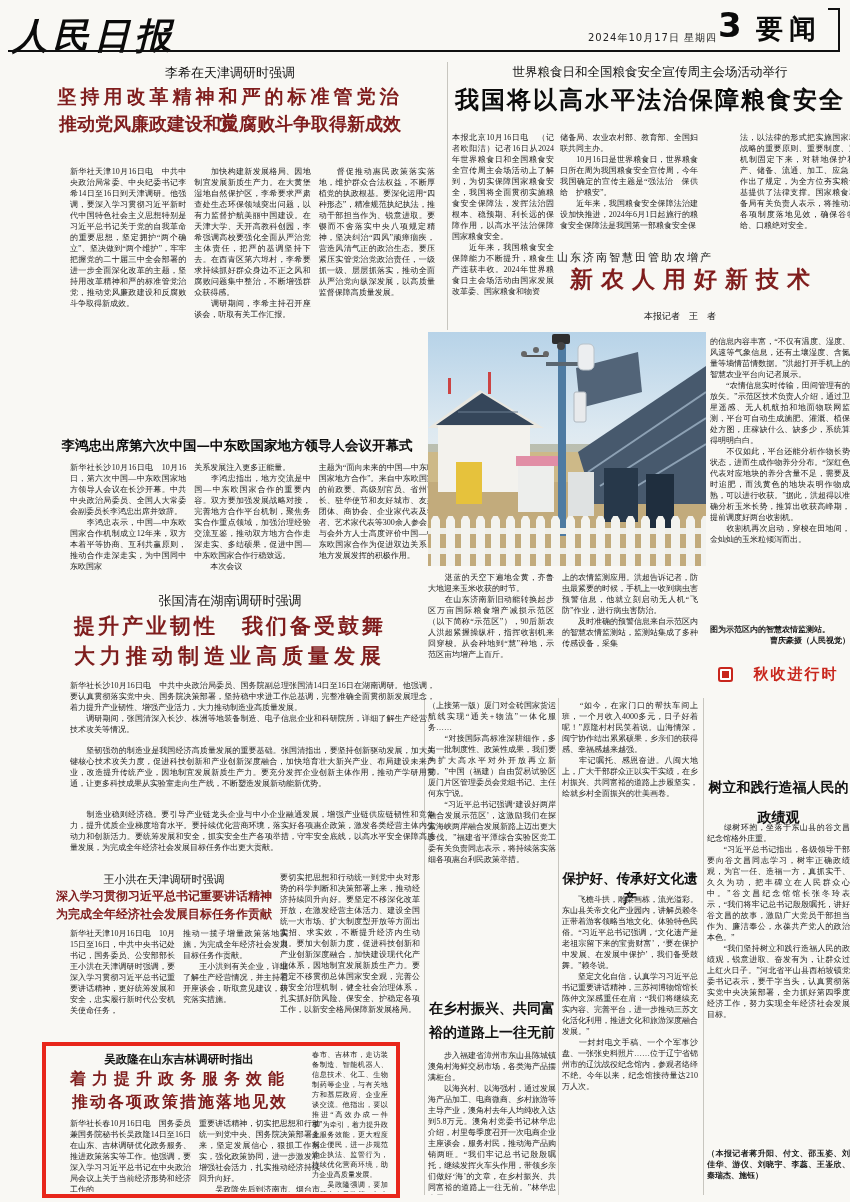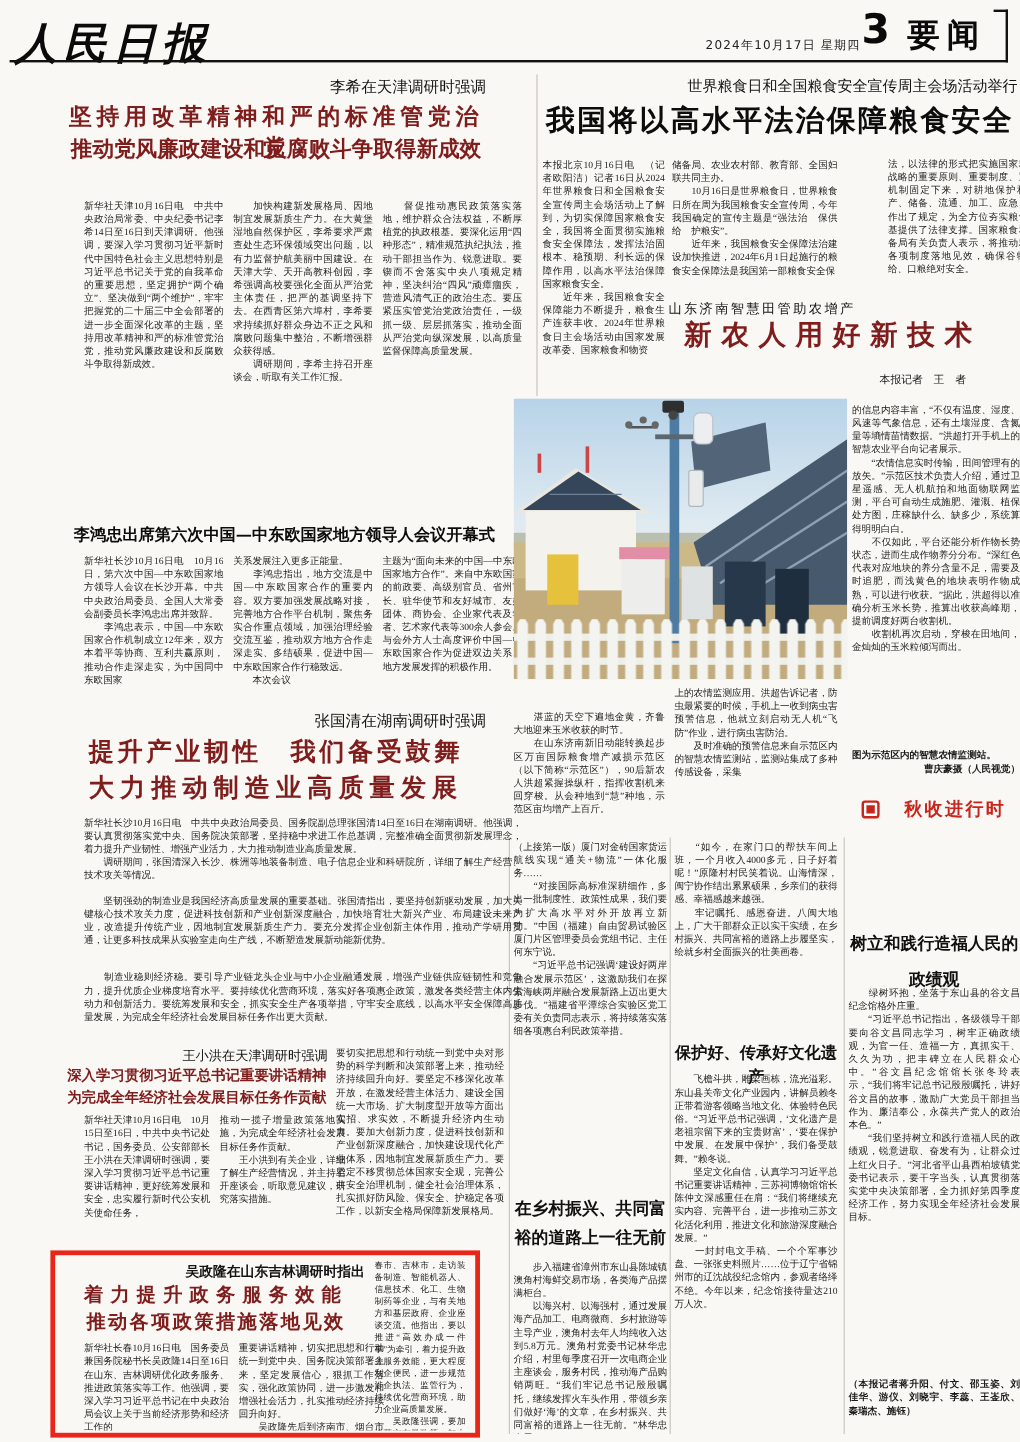--- a/index.html
+++ b/index.html
@@ -1,19 +1,19 @@
 <!DOCTYPE html>
 <html><head>
 <meta charset="utf-8">
 <style>
   html,body{margin:0;padding:0;}
   .page{position:relative;width:850px;height:1202px;background:#f9f8f4;overflow:hidden;
         font-family:"Liberation Serif","DejaVu Serif",serif;color:#1b1b1b;}
   .abs{position:absolute;}
-  .k{position:absolute;font-family:"Liberation Serif","DejaVu Serif",serif;text-align:right;color:#141414;}
+  .k{position:absolute;font-family:"Liberation Serif","DejaVu Serif",serif;text-align:center;color:#141414;}
   .hsans{position:absolute;font-family:"DejaVu Sans","Liberation Sans",sans-serif;font-weight:bold;text-align:center;color:#7f1d1d;}
   .hserif{position:absolute;font-family:"DejaVu Serif","Liberation Serif",serif;font-weight:bold;text-align:center;color:#0c0c0c;}
   .colset{position:absolute;display:flex;gap:8px;margin-left:15px;}
   .col{font-size:8px;line-height:11px;text-align:justify;white-space:pre-line;overflow:hidden;
        font-family:"Liberation Serif","DejaVu Serif",serif;color:#1c1c1c;flex:1;}
   .vr{position:absolute;width:1px;background:#c8c6bf;}
   .rule{position:absolute;background:#111;}
   .cap{font-weight:bold;font-size:8px;line-height:11px;}
   .credit{font-weight:bold;font-size:8px;line-height:11px;text-align:right;}
   .banner{position:absolute;display:flex;align-items:center;justify-content:center;gap:21px;}
@@ -161,21 +161,21 @@
   </div>
 
   <div class="col abs" style="left:710px;top:336px;width:140px;height:284px;">的信息内容丰富，“不仅有温度、湿度、风速等气象信息，还有土壤湿度、含氮量等墒情苗情数据。”洪超打开手机上的智慧农业平台向记者展示。
 　　“农情信息实时传输，田间管理有的放矢。”示范区技术负责人介绍，通过卫星遥感、无人机航拍和地面物联网监测，平台可自动生成施肥、灌溉、植保处方图，庄稼缺什么、缺多少，系统算得明明白白。
 　　不仅如此，平台还能分析作物长势状态，进而生成作物养分分布。“深红色代表对应地块的养分含量不足，需要及时追肥，而浅黄色的地块表明作物成熟，可以进行收获。”据此，洪超得以准确分析玉米长势，推算出收获高峰期，提前调度好两台收割机。
 　　收割机再次启动，穿梭在田地间，金灿灿的玉米粒倾泻而出。</div>
   <div class="abs" style="left:710px;top:624px;width:140px;">
     <div class="cap">图为示范区内的智慧农情监测站。</div>
     <div class="credit">曹庆豪摄（人民视觉）</div>
   </div>
-  <div class="col abs" style="left:428px;top:592px;width:126px;height:122px;">　　湛蓝的天空下遍地金黄，齐鲁大地迎来玉米收获的时节。
+  <div class="col abs" style="left:428px;top:572px;width:126px;height:122px;">　　湛蓝的天空下遍地金黄，齐鲁大地迎来玉米收获的时节。
 　　在山东济南新旧动能转换起步区万亩国际粮食增产减损示范区（以下简称“示范区”），90后新农人洪超紧握操纵杆，指挥收割机来回穿梭。从会种地到“慧”种地，示范区亩均增产上百斤。</div>
   <div class="col abs" style="left:562px;top:572px;width:136px;height:122px;">上的农情监测应用。洪超告诉记者，防虫最紧要的时候，手机上一收到病虫害预警信息，他就立刻启动无人机“飞防”作业，进行病虫害防治。
 　　及时准确的预警信息来自示范区内的智慧农情监测站，监测站集成了多种传感设备，采集</div>
 
   <div class="banner" style="left:706px;top:658px;width:144px;height:32px;">
     <span class="logoicon"></span>
     <span class="banner-text">秋收进行时</span>
   </div>
 
   <div class="col abs" style="left:428px;top:700px;width:128px;height:292px;">（上接第一版）厦门对金砖国家货运航线实现“通关+物流”一体化服务……

